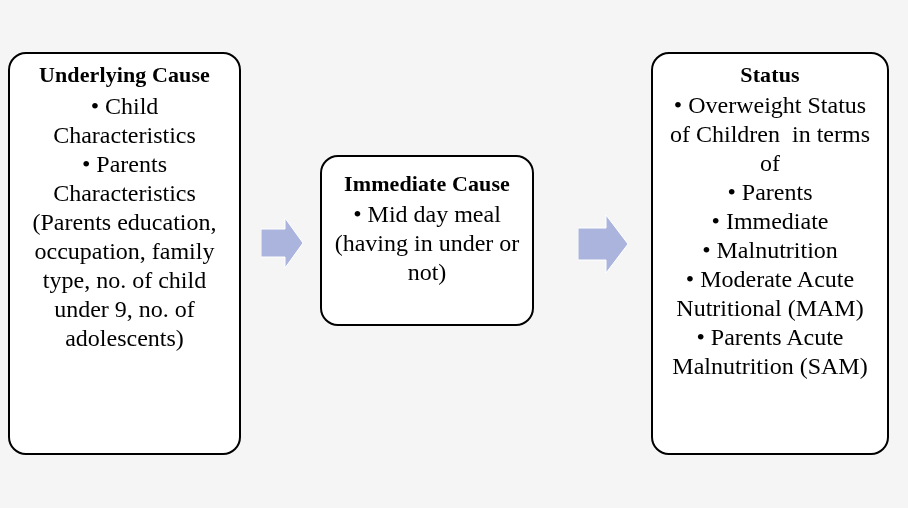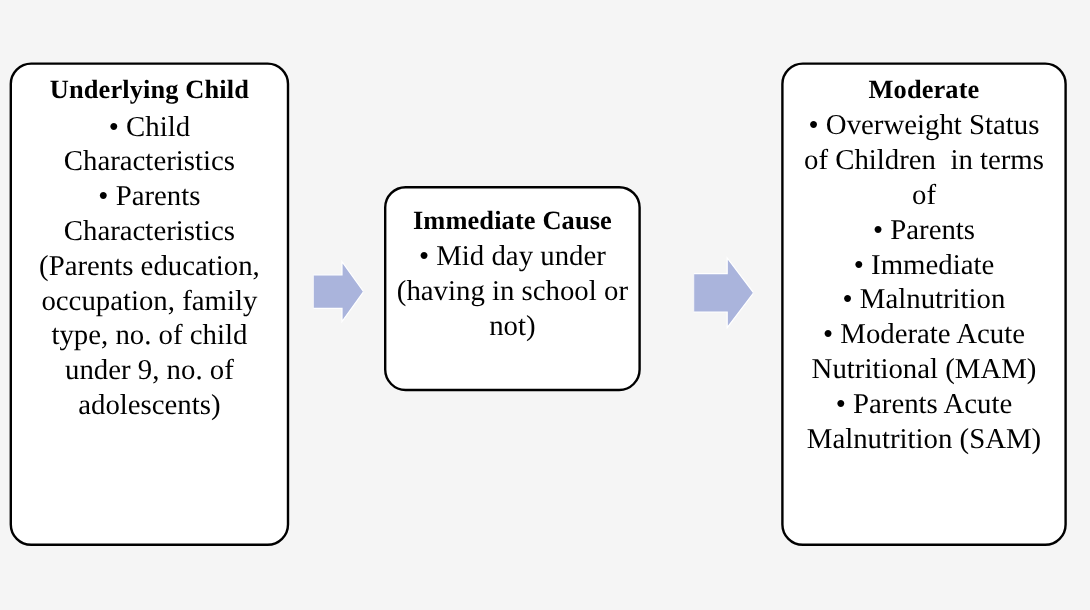--- a/index.html
+++ b/index.html
@@ -100,44 +100,44 @@
     stroke: #ffffff;
     stroke-width: 1;
   }
 </style>
 </head>
 <body>
 
 <div id="canvas">
 
   <div class="flow-box" id="box-underlying-cause">
-    <div class="box-title">Underlying Child</div>
+    <div class="box-title">Underlying Cause</div>
     <ul class="box-list">
       <li>• Child Characteristics</li>
       <li>• Parents Characteristics (Parents education, occupation, family type, no. of child under 9, no. of adolescents)</li>
     </ul>
   </div>
 
   <svg class="flow-arrow" id="arrow-one" viewBox="0 0 42 54">
     <polygon points="0,13 24,13 24,2 42,27 24,52 24,41 0,41"></polygon>
   </svg>
 
   <div class="flow-box" id="box-immediate-cause">
     <div class="box-title">Immediate Cause</div>
     <ul class="box-list">
-      <li>• Mid day under (having in school or not)</li>
+      <li>• Mid day meal (having in under or not)</li>
     </ul>
   </div>
 
   <svg class="flow-arrow" id="arrow-two" viewBox="0 0 50 62">
     <polygon points="0,15 28,15 28,2 50,31 28,60 28,47 0,47"></polygon>
   </svg>
 
   <div class="flow-box" id="box-outcome">
-    <div class="box-title">Moderate</div>
+    <div class="box-title">Status</div>
     <ul class="box-list">
       <li>• Overweight Status of Children  in terms of</li>
       <li>• Parents</li>
       <li>• Immediate</li>
       <li>• Malnutrition</li>
       <li>• Moderate Acute Nutritional (MAM)</li>
       <li>• Parents Acute Malnutrition (SAM)</li>
     </ul>
   </div>
 

